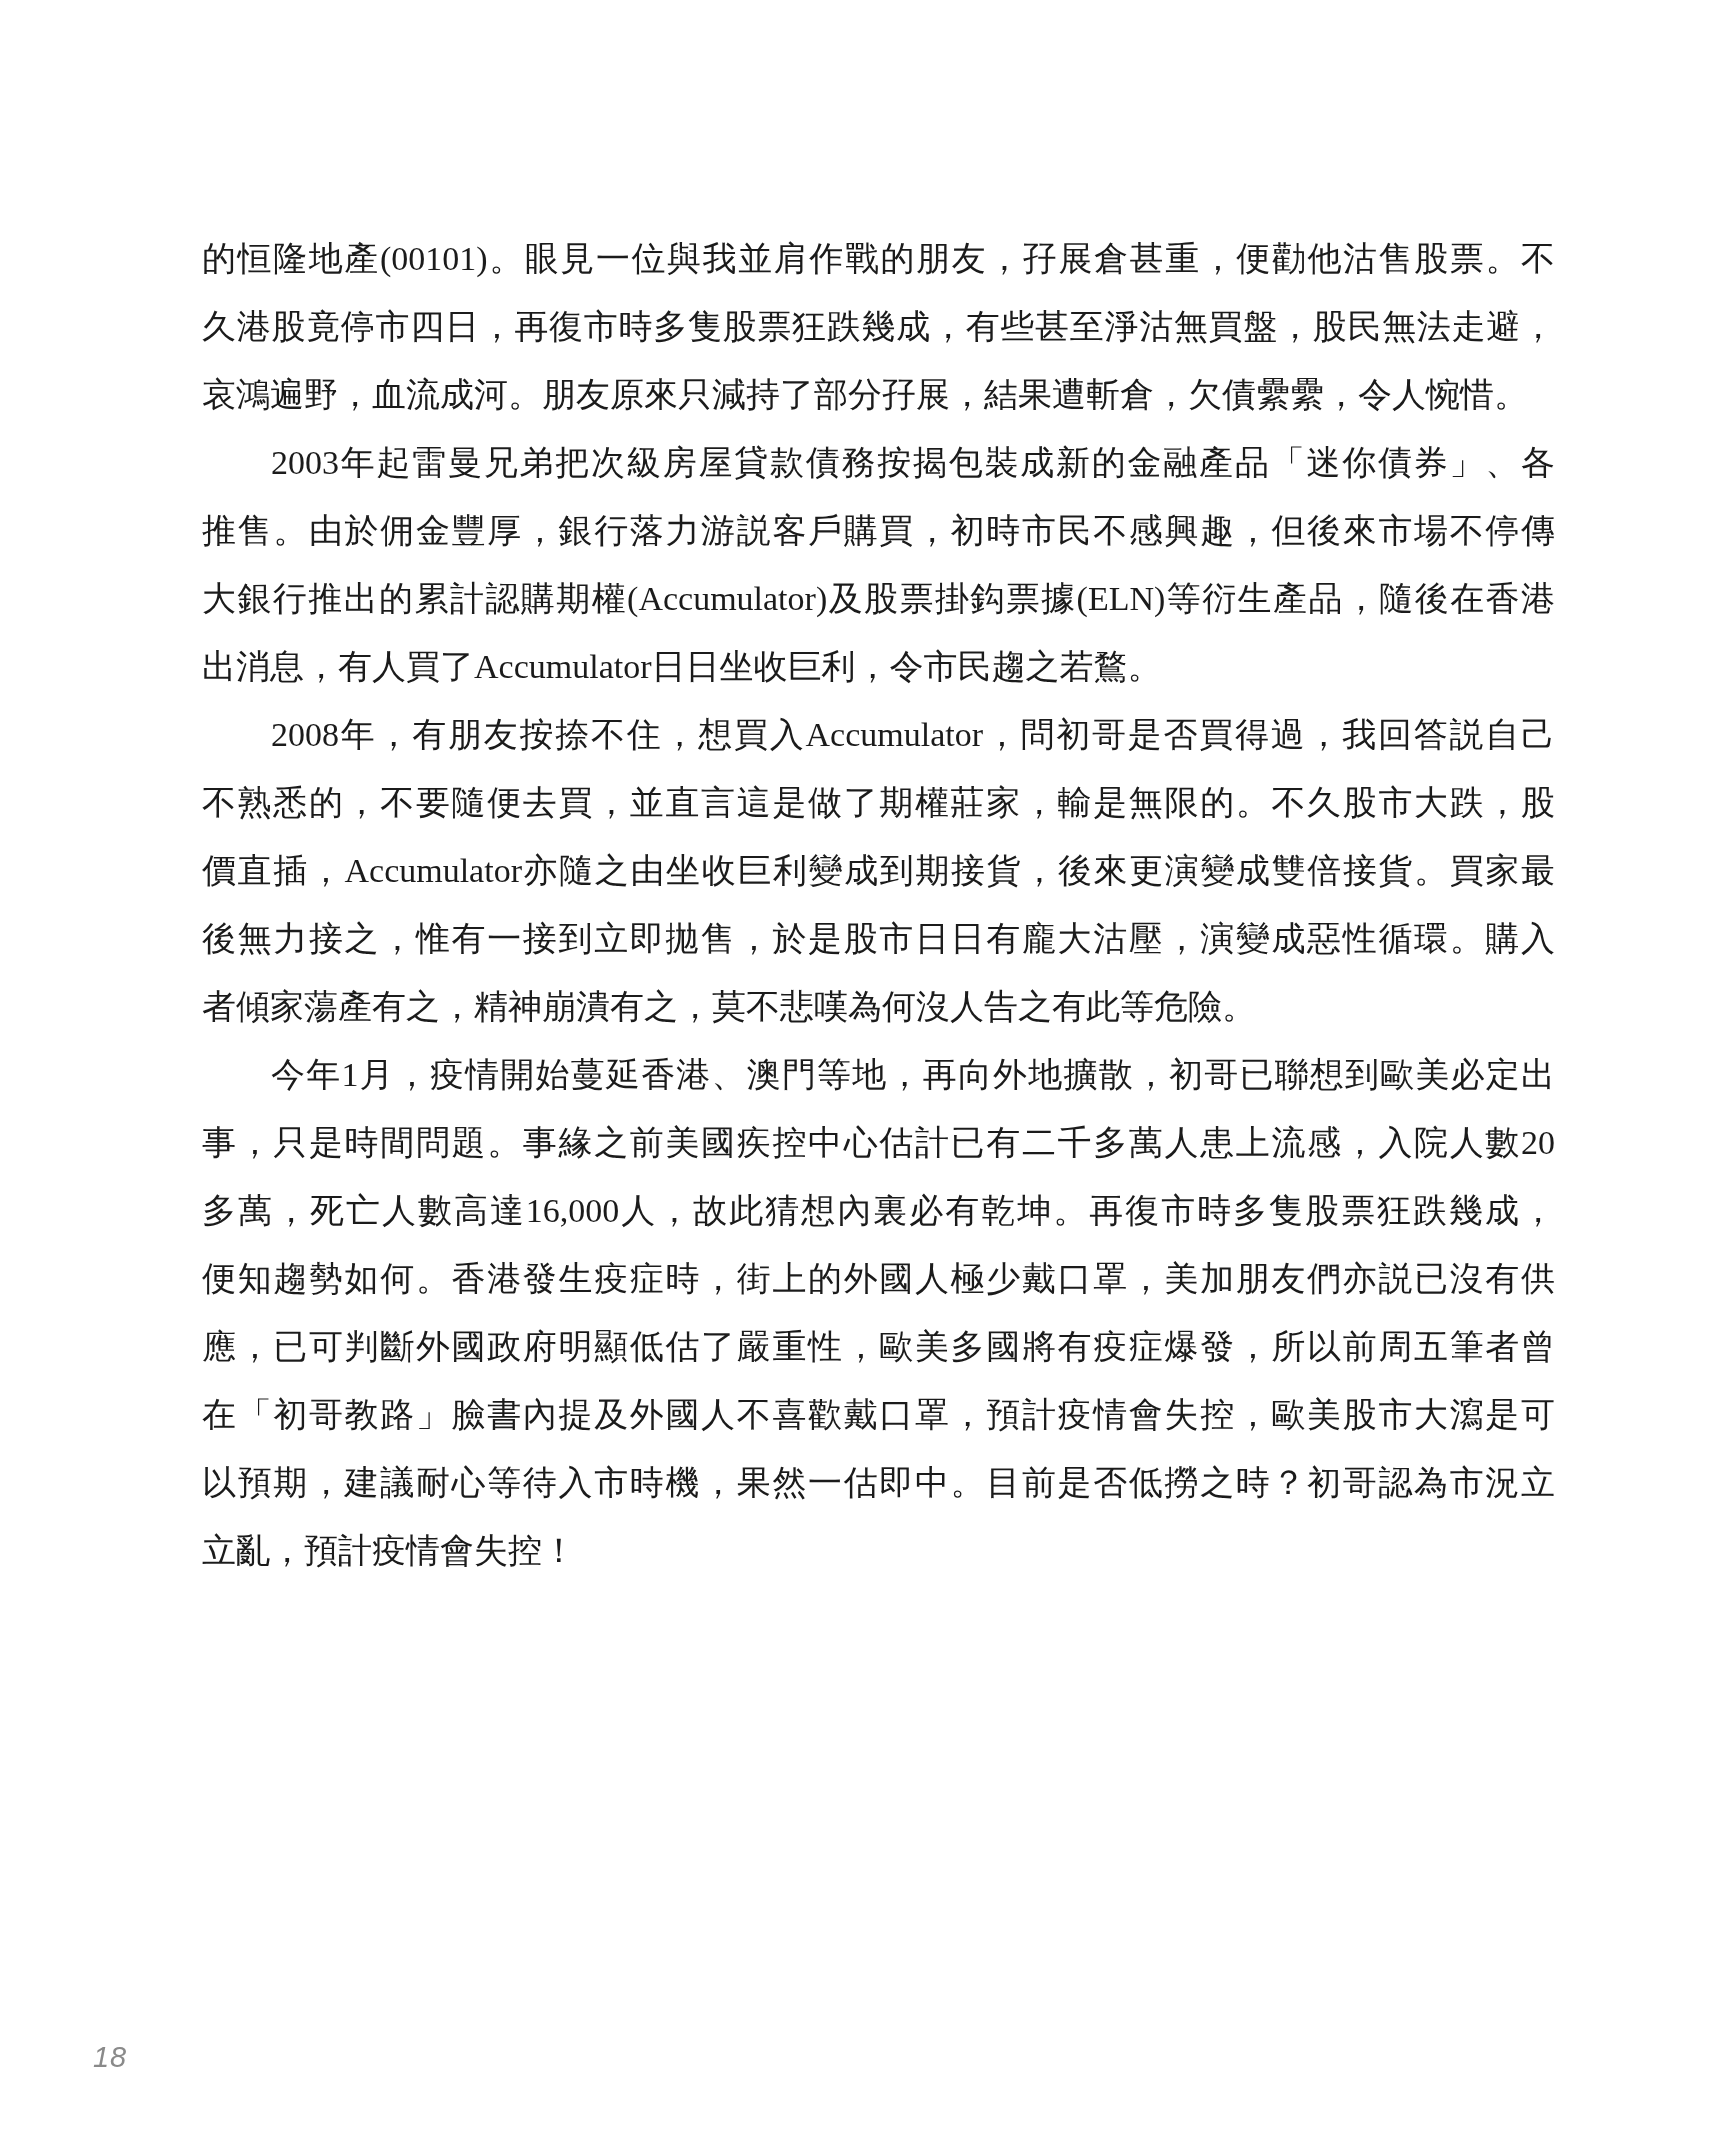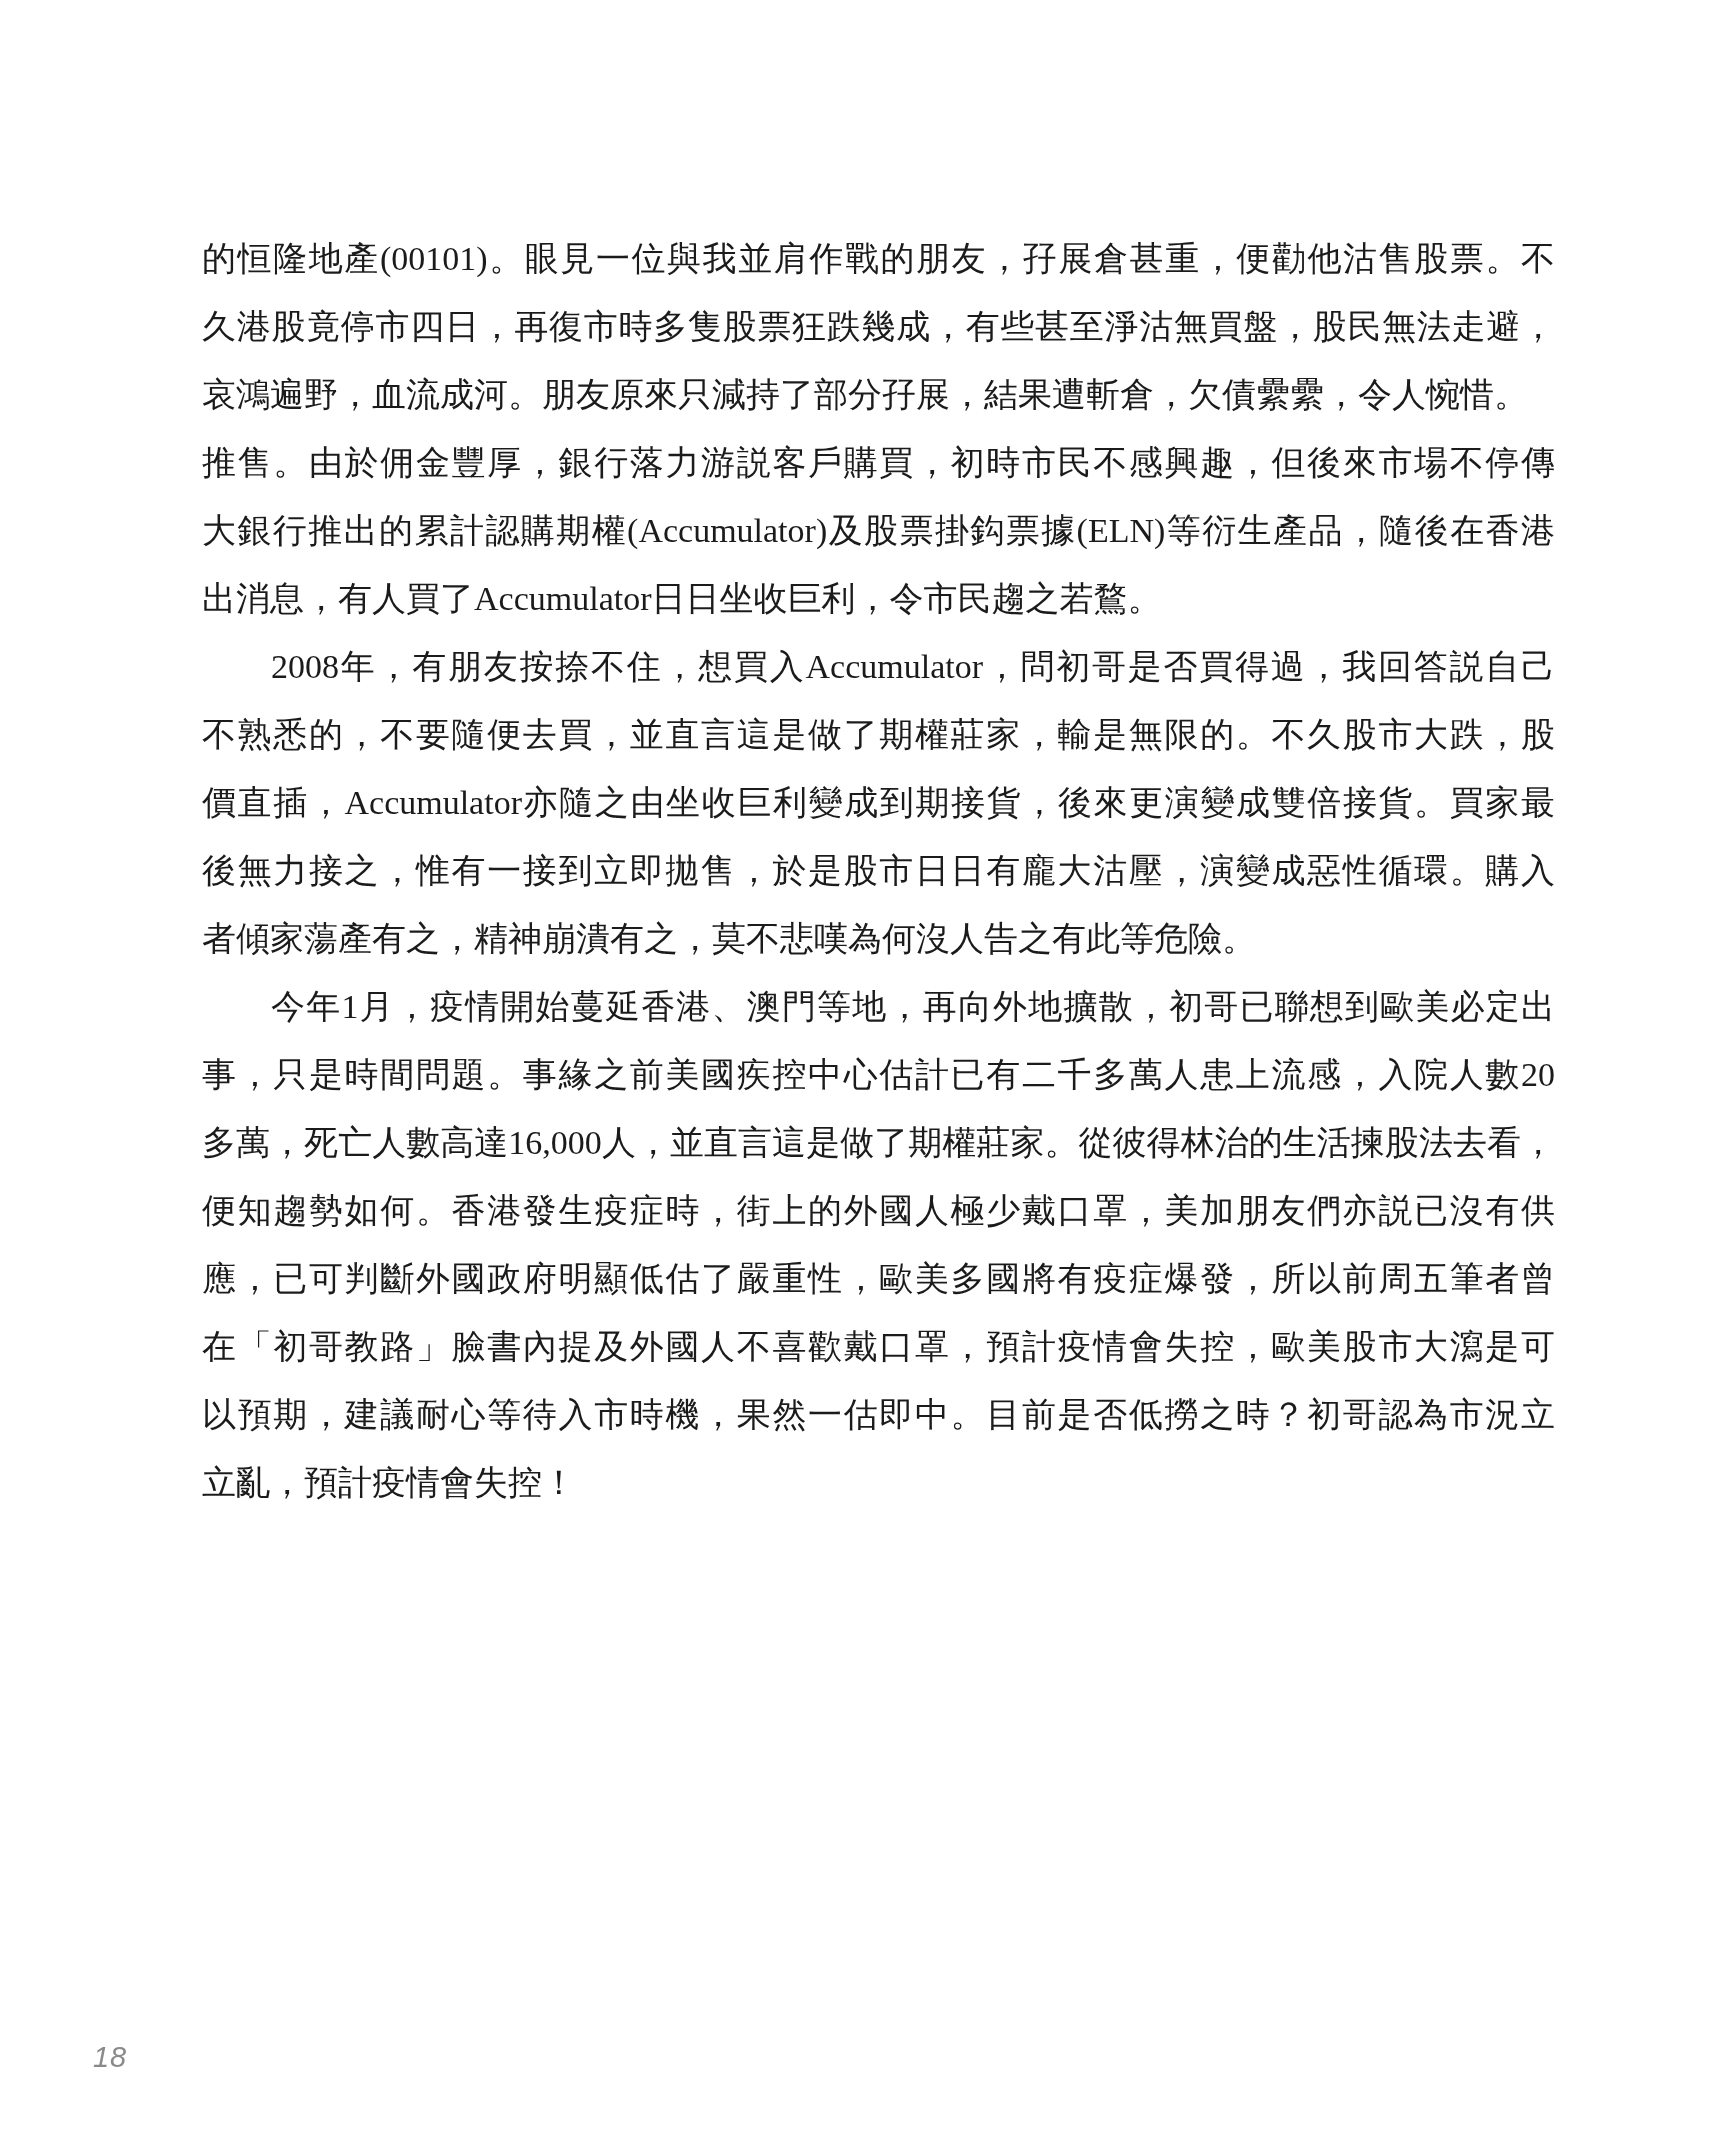--- a/index.html
+++ b/index.html
@@ -62,35 +62,36 @@
 <body>
 
 <div class="page">
   <div class="text-block" style="color: rgb(27, 27, 27);">
       <div class="para">
         <div class="line">的恒隆地產(00101)。眼見一位與我並肩作戰的朋友，孖展倉甚重，便勸他沽售股票。不</div>
         <div class="line">久港股竟停市四日，再復市時多隻股票狂跌幾成，有些甚至淨沽無買盤，股民無法走避，</div>
         <div class="line para-end">哀鴻遍野，血流成河。朋友原來只減持了部分孖展，結果遭斬倉，欠債纍纍，令人惋惜。</div>
       </div>
       <div class="para">
+        <div class="line indent">2003年起雷曼兄弟把次級房屋貸款債務按揭包裝成新的金融產品「迷你債券」、各</div>
         <div class="line">推售。由於佣金豐厚，銀行落力游説客戶購買，初時市民不感興趣，但後來市場不停傳</div>
         <div class="line">大銀行推出的累計認購期權(Accumulator)及股票掛鈎票據(ELN)等衍生產品，隨後在香港</div>
         <div class="line para-end">出消息，有人買了Accumulator日日坐收巨利，令市民趨之若鶩。</div>
       </div>
       <div class="para">
         <div class="line indent">2008年，有朋友按捺不住，想買入Accumulator，問初哥是否買得過，我回答説自己</div>
         <div class="line">不熟悉的，不要隨便去買，並直言這是做了期權莊家，輸是無限的。不久股市大跌，股</div>
         <div class="line">價直插，Accumulator亦隨之由坐收巨利變成到期接貨，後來更演變成雙倍接貨。買家最</div>
         <div class="line">後無力接之，惟有一接到立即拋售，於是股市日日有龐大沽壓，演變成惡性循環。購入</div>
         <div class="line para-end">者傾家蕩產有之，精神崩潰有之，莫不悲嘆為何沒人告之有此等危險。</div>
       </div>
       <div class="para">
         <div class="line indent">今年1月，疫情開始蔓延香港、澳門等地，再向外地擴散，初哥已聯想到歐美必定出</div>
         <div class="line">事，只是時間問題。事緣之前美國疾控中心估計已有二千多萬人患上流感，入院人數20</div>
-        <div class="line">多萬，死亡人數高達16,000人，並直言這是做了期權莊家。從彼得林治的生活揀股法去看，</div>
+        <div class="line">多萬，死亡人數高達16,000人，故此猜想內裏必有乾坤。再復市時多隻股票狂跌幾成，</div>
         <div class="line">便知趨勢如何。香港發生疫症時，街上的外國人極少戴口罩，美加朋友們亦説已沒有供</div>
         <div class="line">應，已可判斷外國政府明顯低估了嚴重性，歐美多國將有疫症爆發，所以前周五筆者曾</div>
         <div class="line">在「初哥教路」臉書內提及外國人不喜歡戴口罩，預計疫情會失控，歐美股市大瀉是可</div>
         <div class="line">以預期，建議耐心等待入市時機，果然一估即中。目前是否低撈之時？初哥認為市況立</div>
         <div class="line para-end">立亂，預計疫情會失控！</div>
       </div>
     </div>
   <div class="page-number">18</div>
 </div>
 

